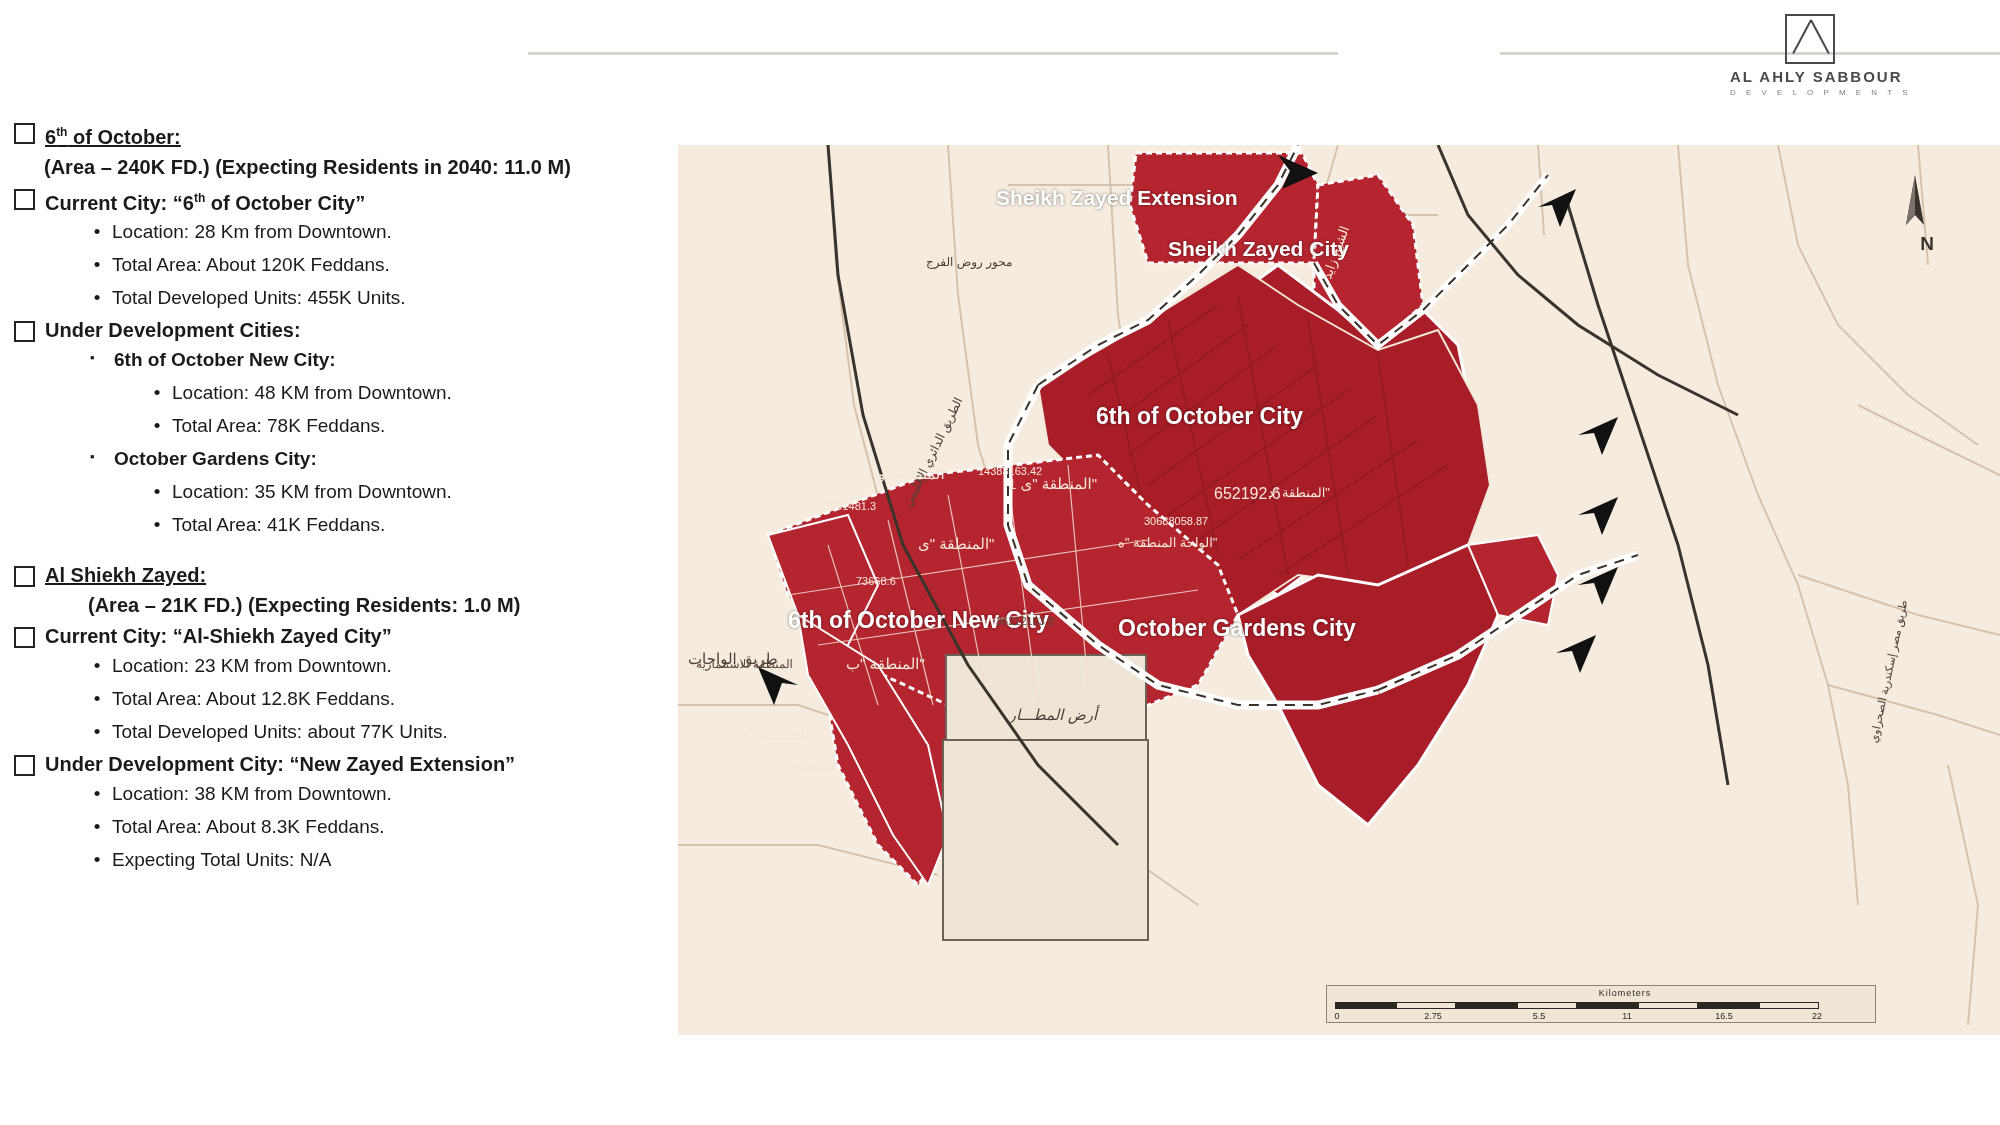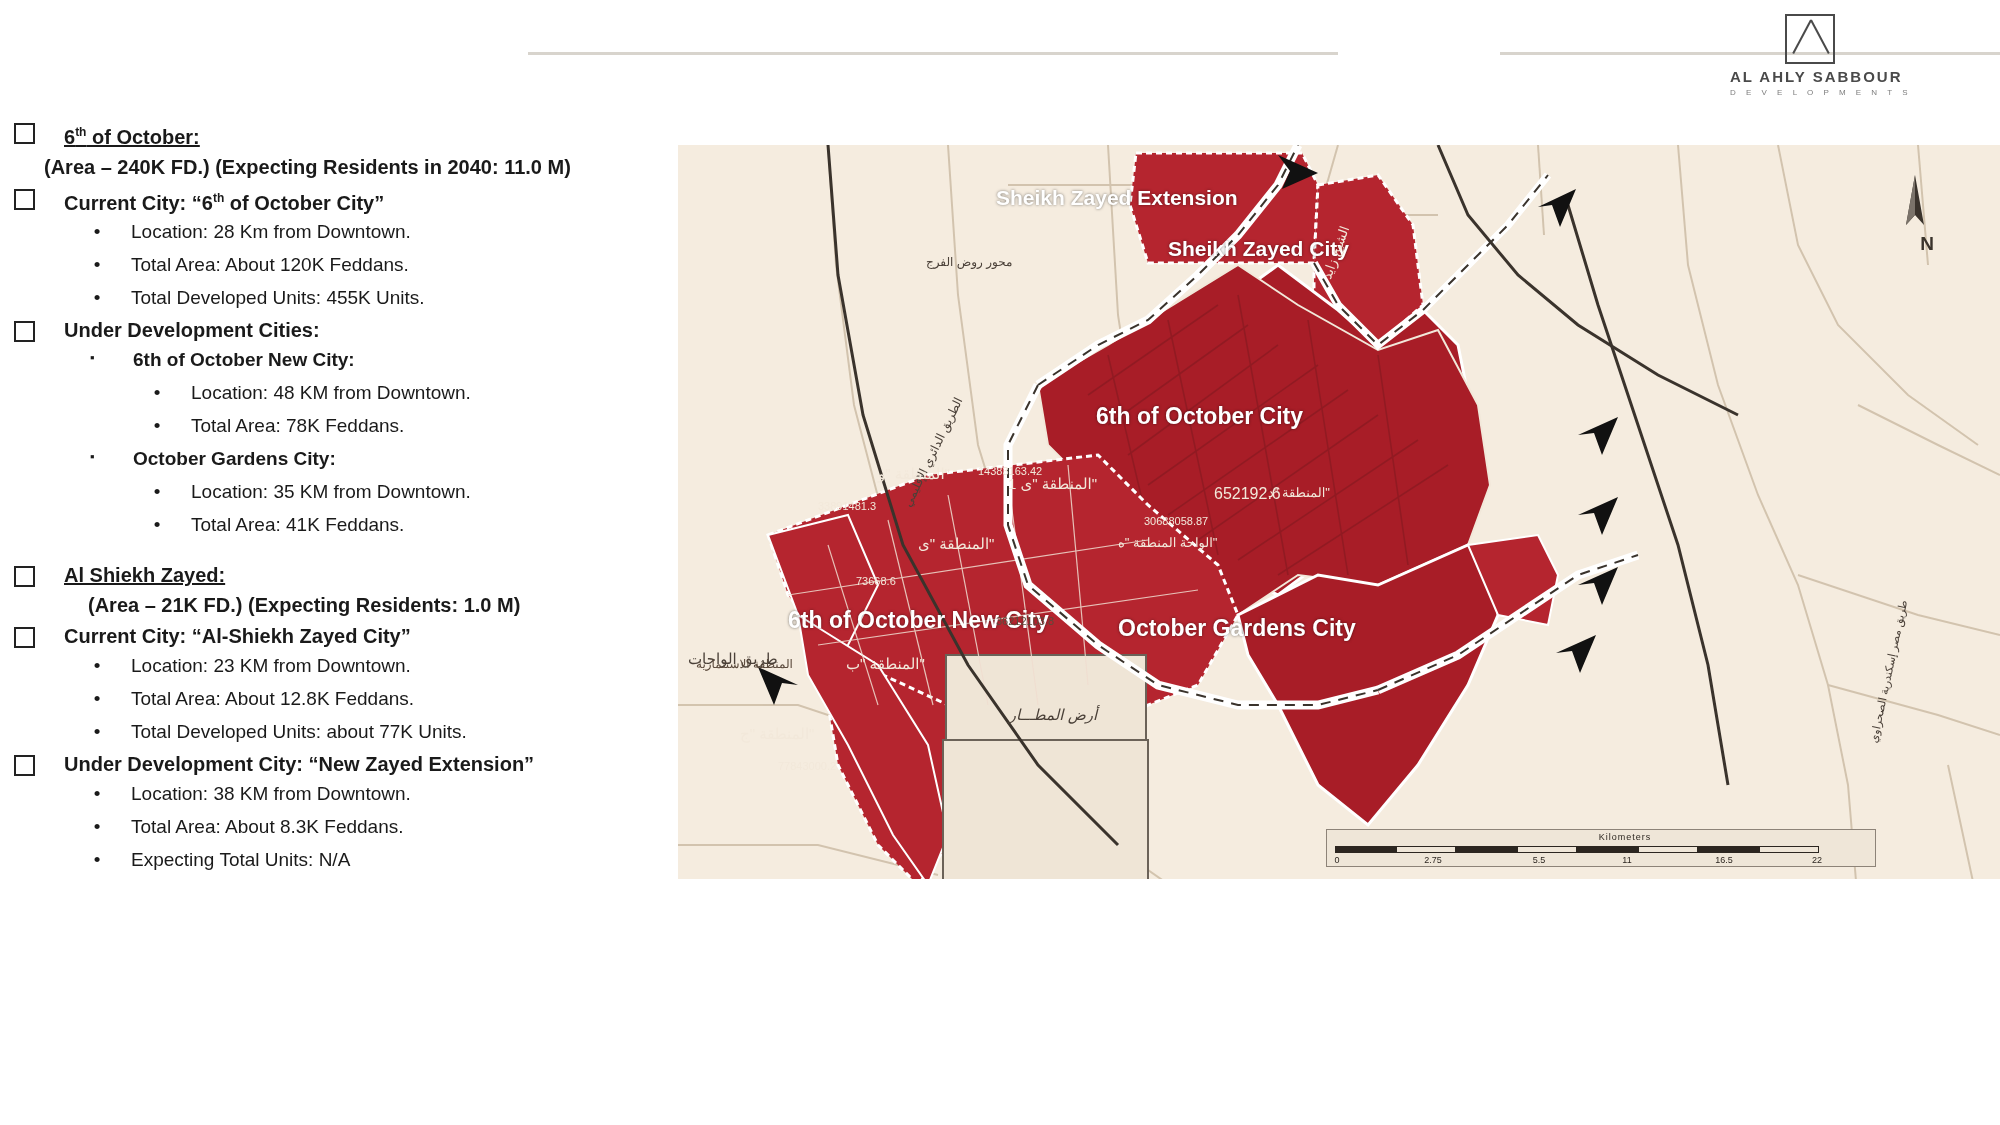--- a/index.html
+++ b/index.html
@@ -49,42 +49,42 @@
     font-size:15px;letter-spacing:2px;color:#4a4a4a;font-weight:bold;white-space:nowrap;
   }
   #logo-sub{
     font-size:8px;letter-spacing:4px;color:#7d7d7d;margin-top:3px;white-space:nowrap;
   }
   
   #content{
     position:absolute;left:0;top:118px;width:660px;
     color:#1a1a1a;
   }
-  .row{display:flex;align-items:flex-start;margin-bottom:1px;gap:19px;}
+  .row{display:flex;align-items:flex-start;margin-bottom:1px;}
   .lvl-1{padding-left:14px;font-size:20px;font-weight:bold;line-height:28px;}
   .lvl-1 .bullet{
     display:inline-block;width:17px;height:17px;border:2px solid #222;margin-right:10px;margin-top:5px;flex:none;
   }
   .lvl-1 .txt{text-decoration:none;}
   .lvl-1 .txt.u{text-decoration:underline;}
   .sub-line{
     font-size:20px;font-weight:bold;line-height:30px;padding-left:44px;margin-bottom:2px;
   }
   .sub-line.indent2{padding-left:88px;}
   .lvl-2{padding-left:90px;font-size:19px;line-height:30px;margin-bottom:3px;}
   .lvl-2 .bullet{display:inline-block;width:14px;flex:none;text-align:center;margin-right:8px;}
   .lvl-b{padding-left:90px;font-size:19px;font-weight:bold;line-height:30px;margin-bottom:3px;}
   .lvl-b .bullet{display:inline-block;width:14px;flex:none;margin-right:10px;font-size:13px;line-height:26px;}
   .lvl-3{padding-left:150px;font-size:19px;line-height:30px;margin-bottom:3px;}
   .lvl-3 .bullet{display:inline-block;width:14px;flex:none;text-align:center;margin-right:8px;}
   .sup{font-size:12px;vertical-align:super;}
   .spacer-md{height:18px;}
   
   #map{
-    position:absolute;left:678px;top:145px;width:1322px;height:734px;
+    position:absolute;left:678px;top:145px;width:1322px;height:890px;
     background:#f5ecdf;
     overflow:hidden;
   }
   #map svg{display:block;}
   .maplabel{
     position:absolute;color:#ffffff;font-weight:bold;font-size:21px;
     text-shadow:0 0 3px rgba(0,0,0,.5);
     white-space:nowrap;
   }
   .arlabel{

